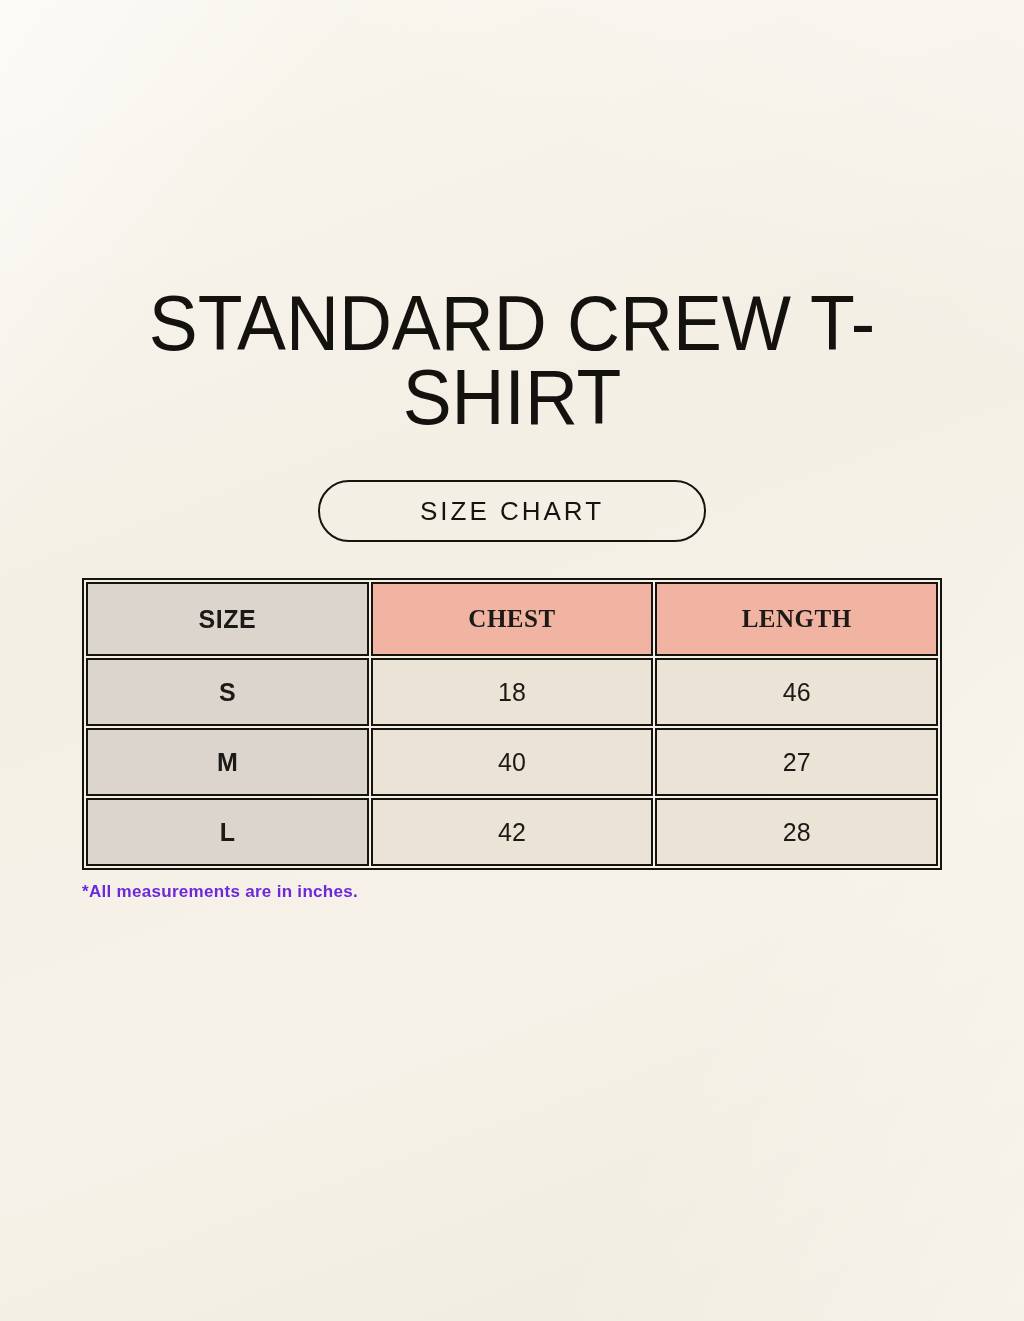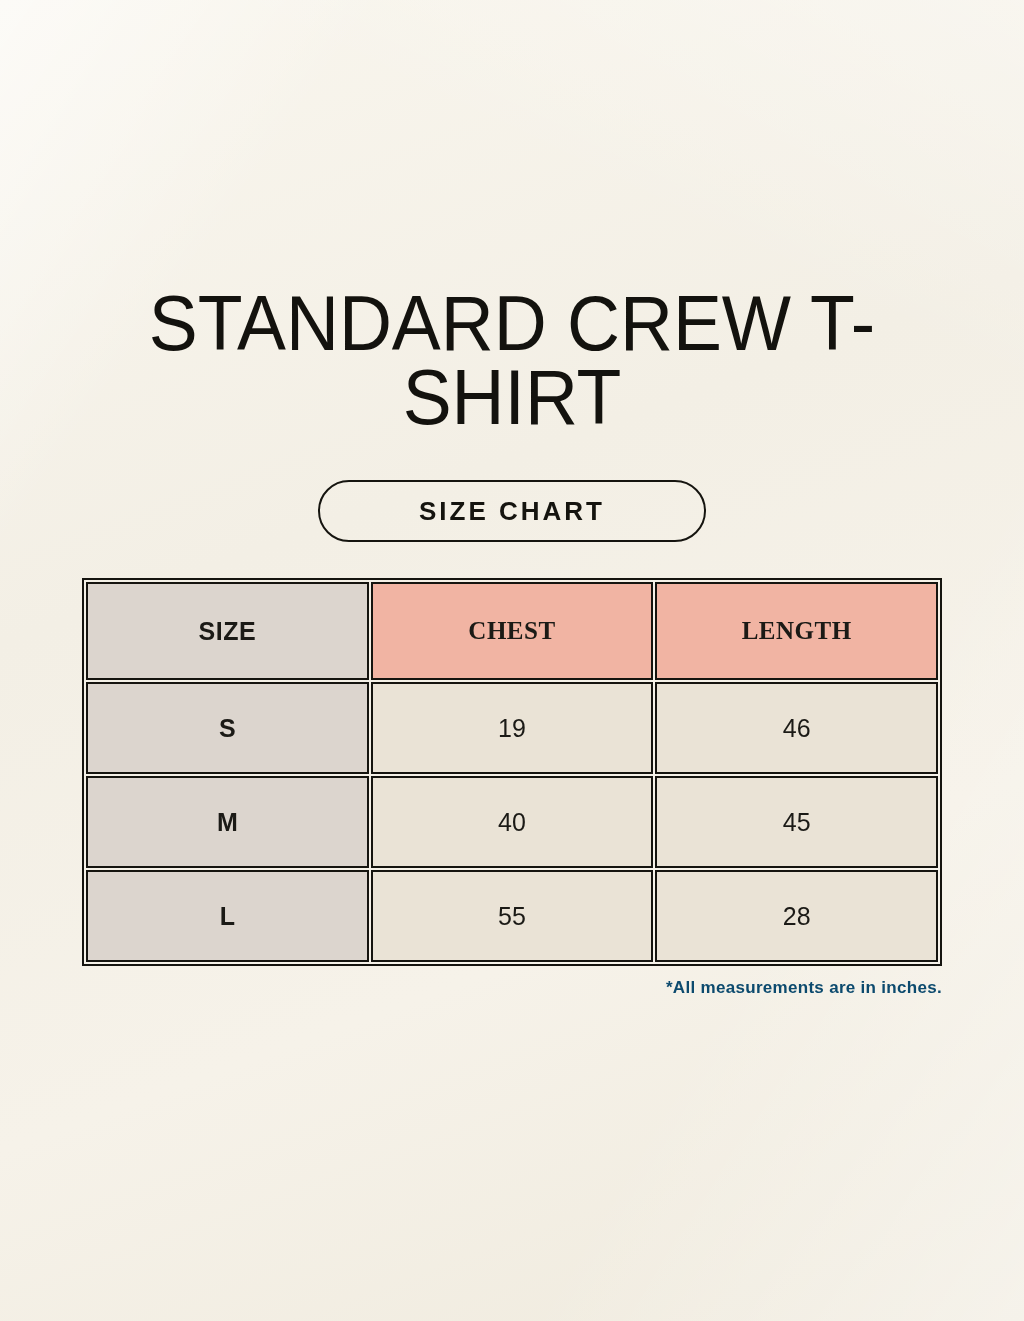--- a/index.html
+++ b/index.html
@@ -39,53 +39,53 @@
     height: 62px;
     box-sizing: border-box;
     border: 2.5px solid #15140f;
     border-radius: 34px;
     display: flex;
     align-items: center;
     justify-content: center;
   }
   .badge span {
     font-size: 26px;
-    font-weight: 700;
+    font-weight: 400;
     letter-spacing: 3px;
     color: #15140f;
   }
   table.size-table {
     width: 860px;
     margin: 36px auto 0 auto;
     border-collapse: separate;
     border-spacing: 2px;
     border: 2px solid var(--border, #15140f);
     table-layout: fixed;
   }
   table.size-table th, table.size-table td {
     border: 2px solid var(--border, #15140f);
     text-align: center;
     vertical-align: middle;
-    padding: 12px;
+    padding: 0;
   }
   thead th { height: 70px; font-size: 25px; font-weight: 700; letter-spacing: 0.5px; }
   tbody th, tbody td { height: 64px; font-size: 25px; }
   tbody th { font-weight: 700; }
   tbody td { font-weight: 400; }
   .cell-gray   { background: var(--cell_gray, #dcd5ce); }
   .cell-accent { background: var(--accent_salmon, #f1b4a3); font-family: Liberation Serif, serif; }
   .cell-cream  { background: var(--cell_cream, #eae3d6); }
   .footnote {
     width: 860px;
     margin: 12px auto 0 auto;
-    text-align: right;
+    text-align: left;
     font-size: 17px;
     font-weight: 700;
     letter-spacing: 0.3px;
-    color: #0c4a6e;
+    color: #6d28d9;
   }
 </style>
 </head>
 <body>
 
 <div class="page">
 
   <h1 class="title">STANDARD CREW T-SHIRT</h1>
 
   <div class="badge">
@@ -96,31 +96,31 @@
     <thead>
       <tr>
         <th class="cell-gray">SIZE</th>
         <th class="cell-accent">CHEST</th>
         <th class="cell-accent">LENGTH</th>
       </tr>
     </thead>
     <tbody>
       <tr>
         <th class="cell-gray">S</th>
-        <td class="cell-cream">19</td>
+        <td class="cell-cream">18</td>
         <td class="cell-cream">46</td>
       </tr>
       <tr>
         <th class="cell-gray">M</th>
         <td class="cell-cream">40</td>
-        <td class="cell-cream">45</td>
+        <td class="cell-cream">27</td>
       </tr>
       <tr>
         <th class="cell-gray">L</th>
-        <td class="cell-cream">55</td>
+        <td class="cell-cream">42</td>
         <td class="cell-cream">28</td>
       </tr>
     </tbody>
   </table>
 
   <p class="footnote">*All measurements are in inches.</p>
 
 </div>
 
 </body></html>

